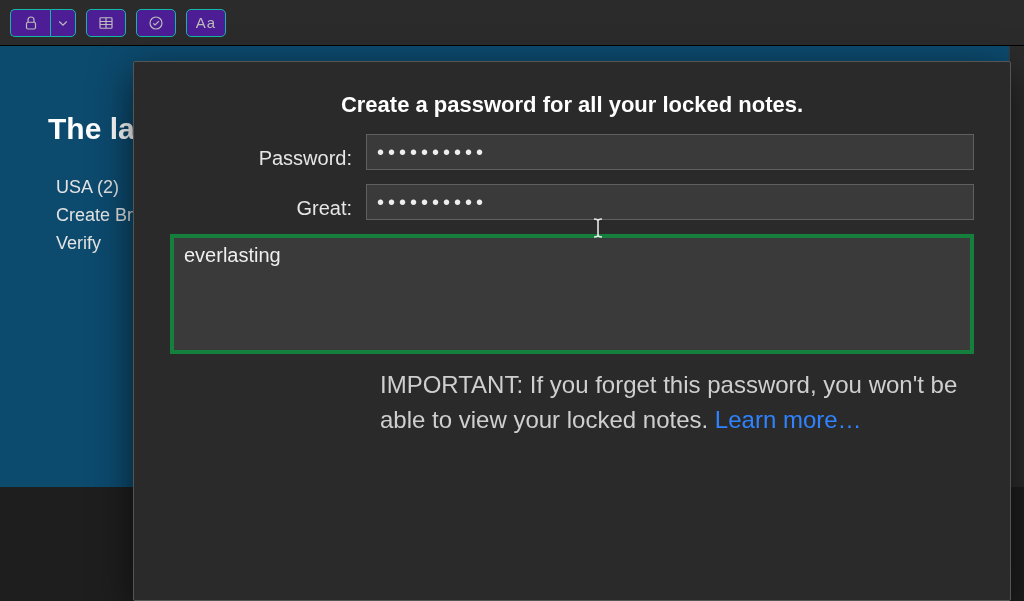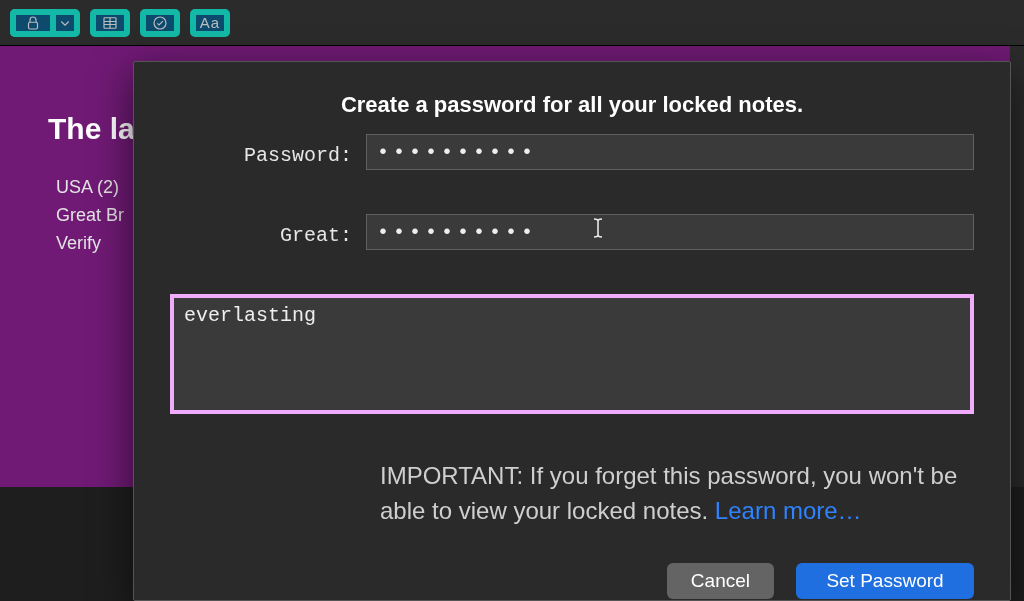--- a/index.html
+++ b/index.html
@@ -8,68 +8,68 @@
     font-family: -apple-system, "Helvetica Neue", Arial, sans-serif;
     background: #1e1e1e; color: #e8e8e8;
   }
   
   .toolbar {
     height: 46px; background: #2b2b2b; border-bottom: 1px solid #000;
     display: flex; align-items: center; padding: 0 10px; gap: 10px;
   }
   .tool-group { display: flex; gap: 0; }
   .tool-btn {
-    height: 28px; min-width: 40px; background: #0c4a6e;
-    border: 6px solid #14b8a6; border-radius: 5px;
+    height: 28px; min-width: 40px; background: #4c1d95;
+    border: 1px solid #14b8a6; border-radius: 5px;
     display: flex; align-items: center; justify-content: center;
     color: #bcbcbc; font-size: 14px;
   }
   .tool-btn.seg-left { border-top-right-radius: 0; border-bottom-right-radius: 0; border-right: none; }
   .tool-btn.seg-right { border-top-left-radius: 0; border-bottom-left-radius: 0; }
   .tool-btn svg { width: 18px; height: 18px; fill: none; stroke: #bcbcbc; stroke-width: 1.6; }
   .tool-btn .aa { font-size: 15px; color: #bcbcbc; letter-spacing: 1px; }
 
   
   .page {
-    position: relative; height: 441px; background: #701a75; padding-left: 12px;
+    position: relative; height: 441px; background: #0c4a6e; padding-left: 12px;
   }
   .note { position: absolute; left: 48px; top: 66px; }
   .note h1 { font-size: 30px; font-weight: 700; color: #fff; }
   .note .body { margin-top: 28px; font-size: 18px; line-height: 1.55; color: #e3e3e3; margin-left: 8px; }
   .date-top-right {
     position: absolute; right: 2px; top: 36px; color: #9d9d9d; font-size: 17px;
   }
   .scrollbar-track {
     position: absolute; right: 0; top: 0; width: 15px; height: 100%;
     background: #2b2b2b; border-left: 1px solid #3a3a3a;
   }
 
   
   .modal {
     position: absolute; left: 133px; top: 15px; width: 878px; height: 540px;
     background: #2a2a2a; border: 1px solid #555; border-radius: 2px;
     box-shadow: 0 12px 40px rgba(0,0,0,.6);
     padding: 30px 36px 26px 36px;
   }
   .modal-title { font-size: 22px; font-weight: 700; color: #fff; margin-bottom: 16px; text-align: center; }
-  .form-row { display: flex; align-items: center; margin-bottom: 44px; font-family: Liberation Mono, monospace; }
+  .form-row { display: flex; align-items: flex-end; margin-bottom: 14px; }
   .form-row .lbl {
     width: 196px; text-align: right; padding-right: 14px;
     font-size: 20px; color: #e6e6e6; padding-top: 6px;
   }
   .field-wrap { flex: 1; }
   .text-input, .textarea {
     width: 100%; background: #3a3a3a; border: 1px solid #606060;
     color: #eee; font-size: 20px; padding: 6px 10px; outline: none;
     font-family: inherit;
   }
   .text-input { height: 36px; letter-spacing: 4px; }
   .textarea {
     height: 120px; resize: none; letter-spacing: 0;
-    border: 4px solid #f0abfc;
+    border: 4px solid #15803d;
   }
   .important {
     margin-left: 210px; font-size: 24px; color: #cfcfcf; line-height: 1.45;
     margin-top: -4px; max-width: 590px;
   }
   .important a { color: #2f83ff; text-decoration: none; }
   .btn-row {
     display: flex; justify-content: flex-end; gap: 22px; margin-top: 34px;
   }
   .btn {
@@ -118,21 +118,21 @@
     <span class="aa">Aa</span>
   </div>
 </div>
 
 <div class="page">
   <div class="date-top-right">26</div>
   <div class="note">
     <h1>The la</h1>
     <div class="body">
       <div>USA (2)</div>
-      <div>Great Br</div>
+      <div>Create Br</div>
       <div>Verify</div>
     </div>
   </div>
   <div class="scrollbar-track"></div>
 
   <div class="modal">
     <div class="modal-title">Create a password for all your locked notes.</div>
 
     <div class="form-row">
       <div class="lbl">Password:</div>
@@ -151,24 +151,20 @@
     <div class="form-row">
       <div class="field-wrap">
         <textarea class="textarea" style="">everlasting</textarea>
       </div>
     </div>
 
     <div class="important">
       <span>IMPORTANT: If you forget this password, you won't be able to view your locked notes. </span><a href="#">Learn more…</a>
     </div>
 
-    <div class="btn-row">
-      <div class="btn btn-cancel">Cancel</div>
-      <div class="btn btn-primary">Set Password</div>
-    </div>
 
     <div class="ibeam-cursor">
       <svg viewBox="0 0 16 24">
           <g stroke="#e8e8e8" stroke-width="1.6" fill="none">
             <path d="M8 4v16"></path>
             <path d="M4 3c2 0 4 1 4 1s2-1 4-1"></path>
             <path d="M4 21c2 0 4-1 4-1s2 1 4 1"></path>
           </g>
         </svg>
     </div>

